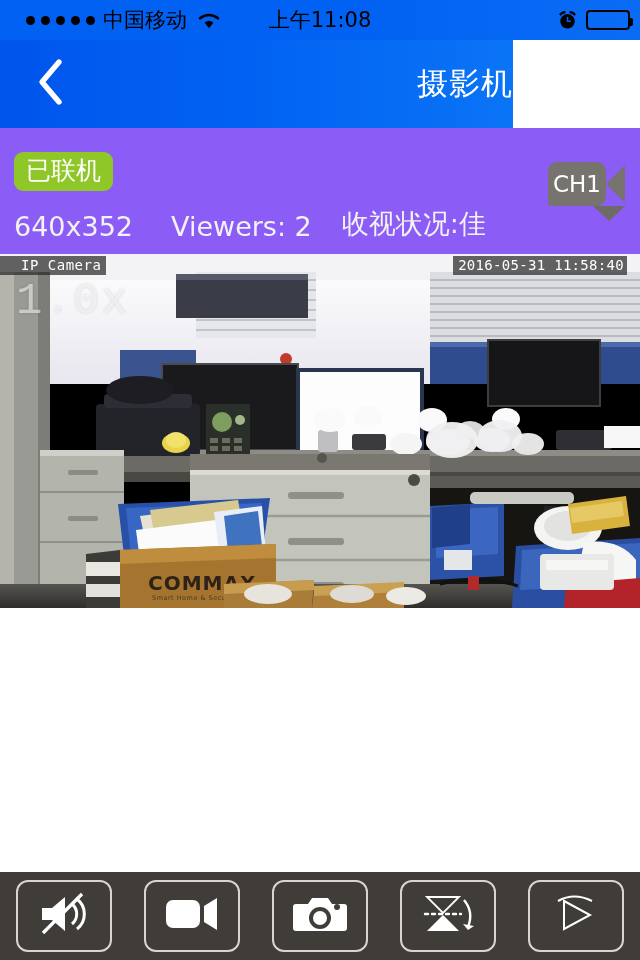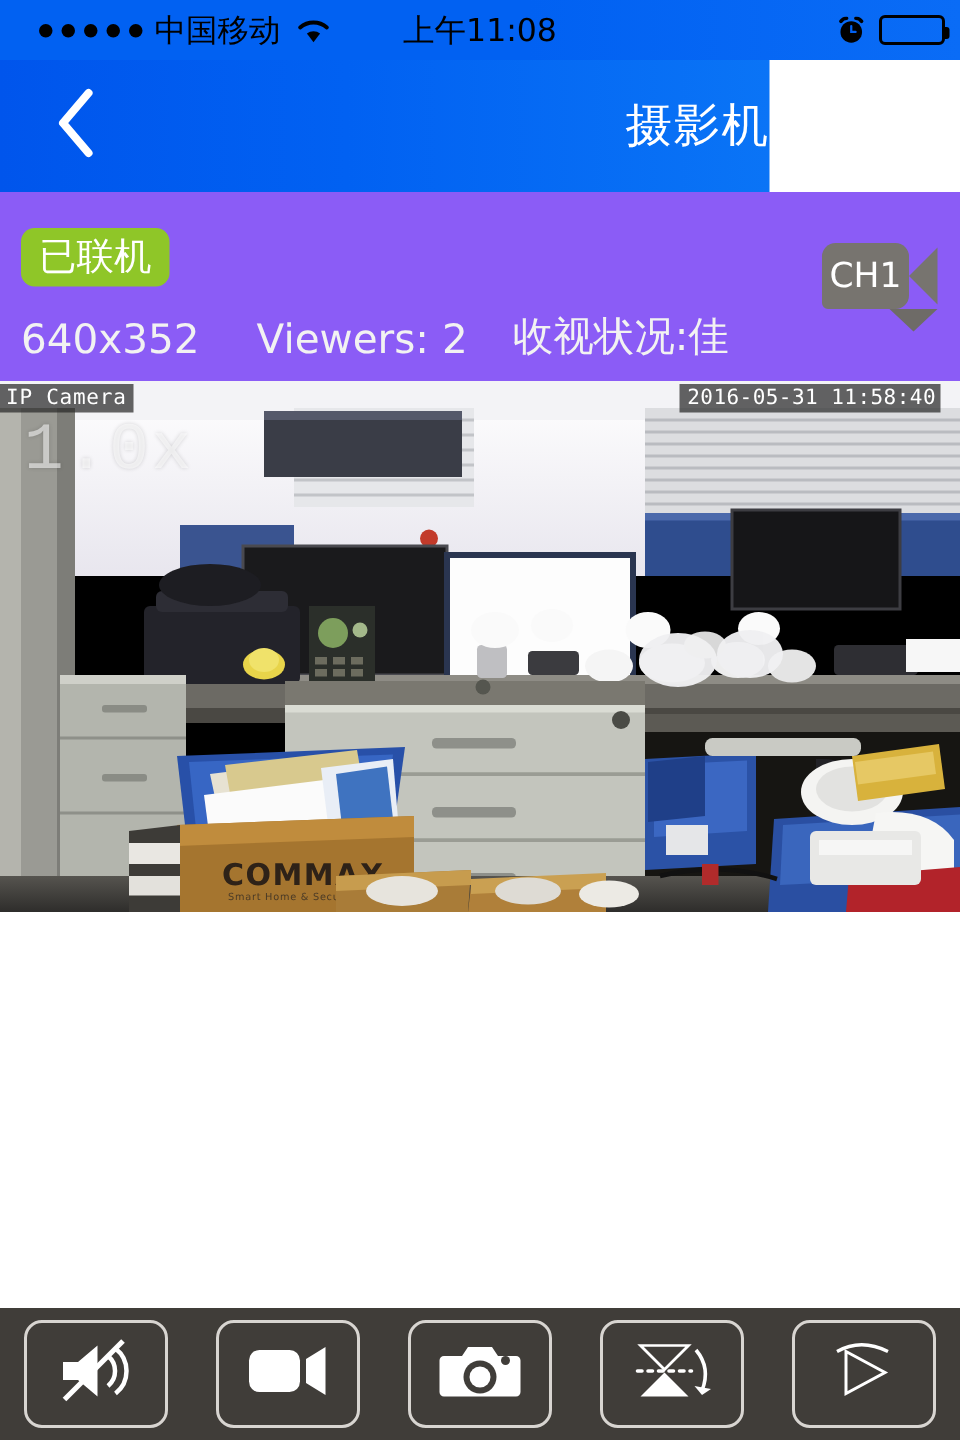--- a/index.html
+++ b/index.html
@@ -92,21 +92,21 @@
 
   
   .video {
     position:absolute; top:254px; left:0; width:640px; height:354px;
     overflow:hidden; background:#000; cursor:pointer;
   }
   .scene { position:absolute; inset:0; }
 
   .ovl-left {
     position:absolute; left:0; top:2px; background:rgba(40,40,40,.72);
-    color:#fff; font-size:14px; padding:1px 5px 2px 4px; letter-spacing:.5px;
+    color:#fff; font-size:14px; padding:1px 5px 2px 21px; letter-spacing:.5px;
     font-family:"DejaVu Sans Mono","Liberation Mono",monospace;
   }
   .ovl-right {
     position:absolute; right:13px; top:2px; background:rgba(40,40,40,.72);
     color:#fff; font-size:14px; padding:1px 3px 2px 5px; letter-spacing:.3px;
     font-family:"DejaVu Sans Mono","Liberation Mono",monospace;
   }
   .zoomlabel {
     position:absolute; left:16px; top:22px; color:rgba(255,255,255,.55);
     font-size:44px; letter-spacing:2px; text-shadow:0 0 3px rgba(0,0,0,.15);

